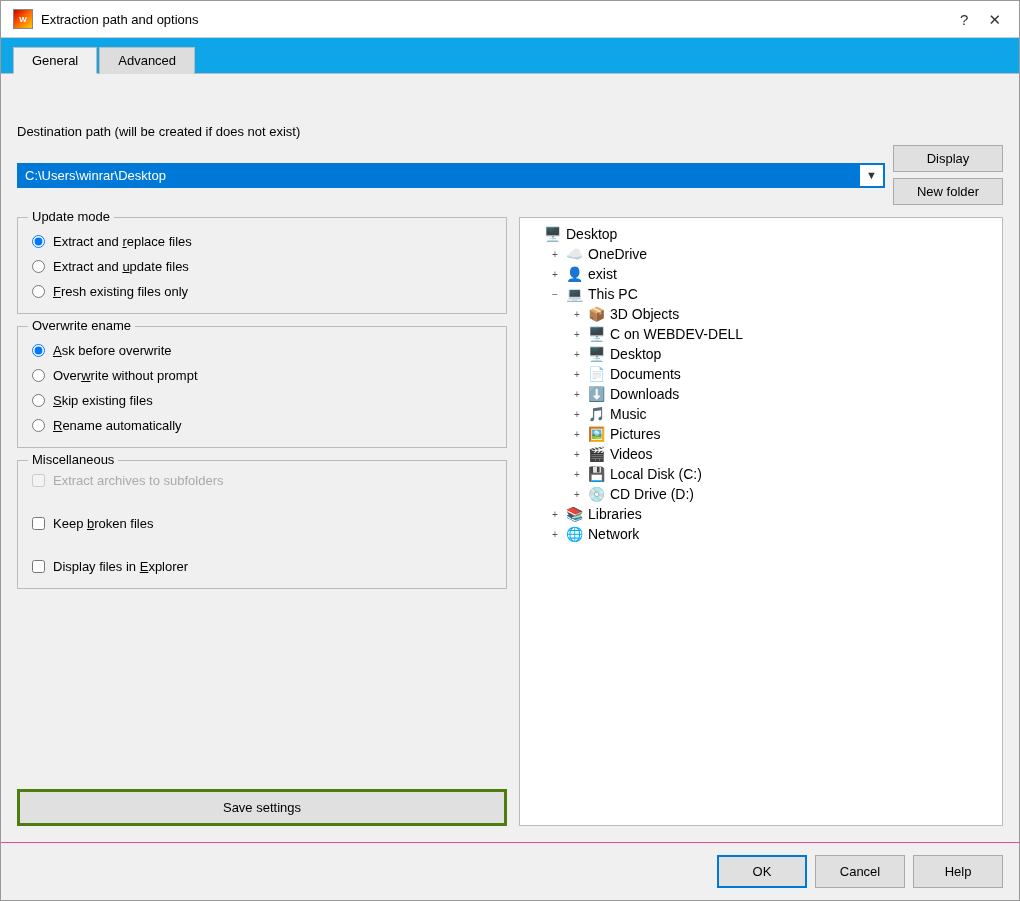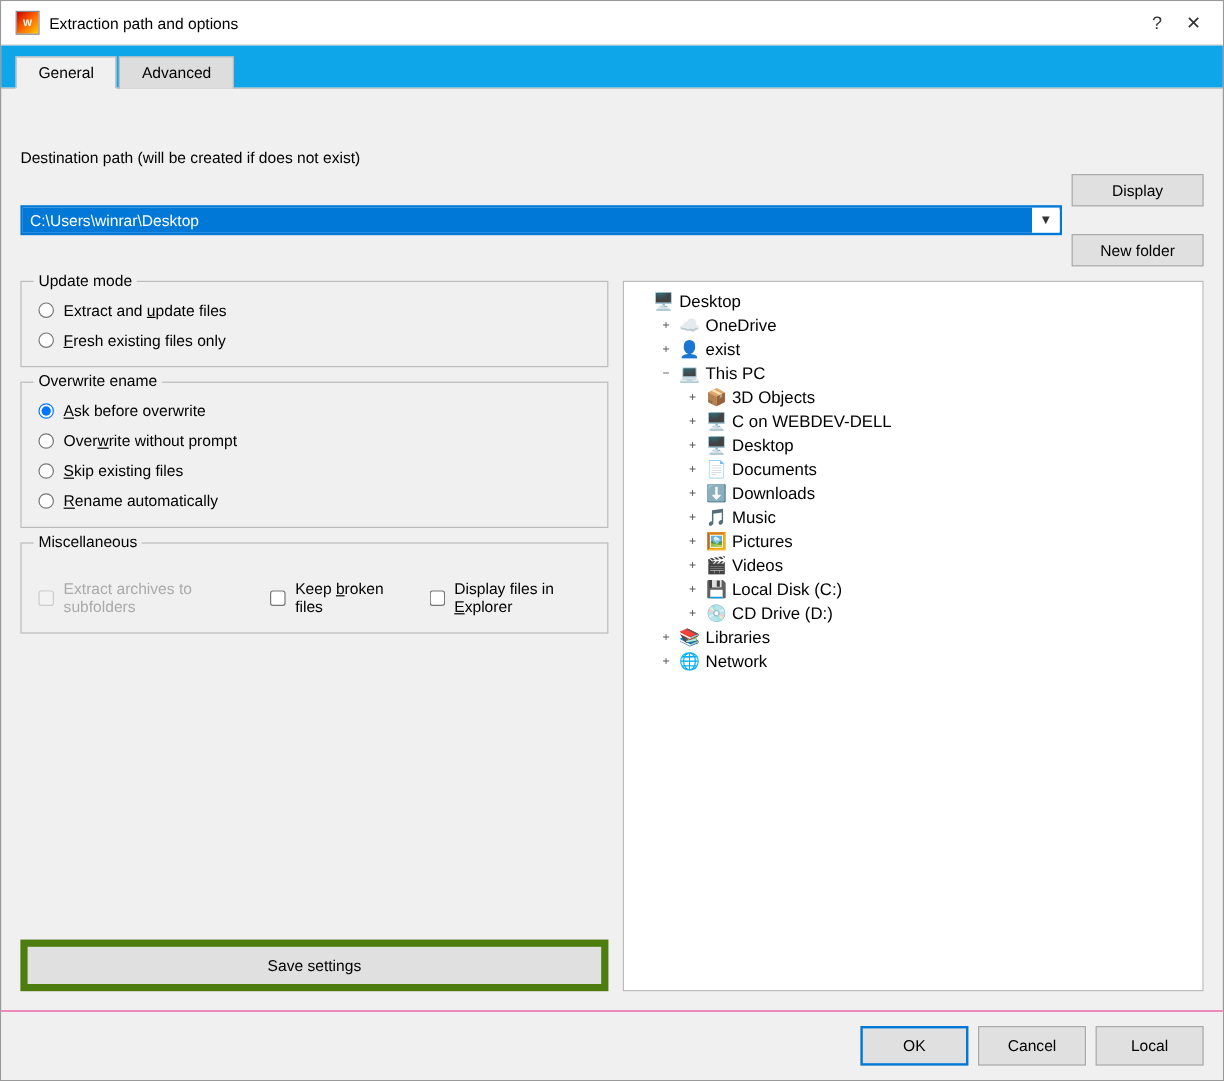--- a/index.html
+++ b/index.html
@@ -96,21 +96,21 @@
       margin-top: 34px;
     }
     .destination-row {
       display: flex;
       gap: 8px;
       align-items: center;
     }
     .btn-right {
       display: flex;
       flex-direction: column;
-      gap: 23px;
+      gap: 6px;
     }
     .btn {
       background: #e0e0e0;
       border: 1px solid #aaa;
       padding: 5px 16px;
       cursor: pointer;
       font-size: 13px;
       min-width: 110px;
       text-align: center;
     }
@@ -172,42 +172,42 @@
     .misc-label {
       position: absolute;
       top: -9px;
       left: 10px;
       background: #f0f0f0;
       padding: 0 4px;
       font-size: 13px;
     }
     .misc-items {
       display: flex;
-      flex-direction: row;
+      flex-direction: column;
       gap: 28px;
-      margin-top: 20px;
+      margin-top: 2px;
     }
     .check-item {
       display: flex;
       align-items: center;
       gap: 8px;
       cursor: pointer;
     }
     .check-item input[type="checkbox"] {
       margin: 0;
     }
     .check-item input[type="checkbox"]:disabled + .check-label {
       color: #aaa;
     }
     .check-label { font-size: 13px; }
     .save-btn {
       width: 100%;
       padding: 8px;
       background: #e0e0e0;
-      border: 6px solid #4d7c0f;
+      border: 3px solid #4d7c0f;
       cursor: pointer;
       font-size: 13px;
       text-align: center;
     }
 
     .tree-panel {
       flex: 1;
       border: 1px solid #bbb;
       background: #fff;
       padding: 6px;
@@ -339,20 +339,24 @@
     </div>
 
     <div class="main-row">
 
       <div class="left-panel">
 
         <div class="group-box">
           <span class="group-label">Update mode</span>
           <div class="radio-group">
             <label class="radio-item">
+              <input type="radio" name="update_mode" checked="" style="">
+              <span class="radio-label">Extract and <span class="underline">r</span>eplace files</span>
+            </label>
+            <label class="radio-item">
               <input type="radio" name="update_mode" style="">
               <span class="radio-label">Extract and <span class="underline">u</span>pdate files</span>
             </label>
             <label class="radio-item">
               <input type="radio" name="update_mode" style="">
               <span class="radio-label"><span class="underline">F</span>resh existing files only</span>
             </label>
           </div>
         </div>
 
@@ -500,15 +504,15 @@
           <span class="tree-text">Network</span>
         </div>
 
       </div>
     </div>
   </div>
 
   <div class="footer">
     <button class="footer-btn ok">OK</button>
     <button class="footer-btn">Cancel</button>
-    <button class="footer-btn">Local</button>
+    <button class="footer-btn">Help</button>
   </div>
 </div>
 
 </body></html>

